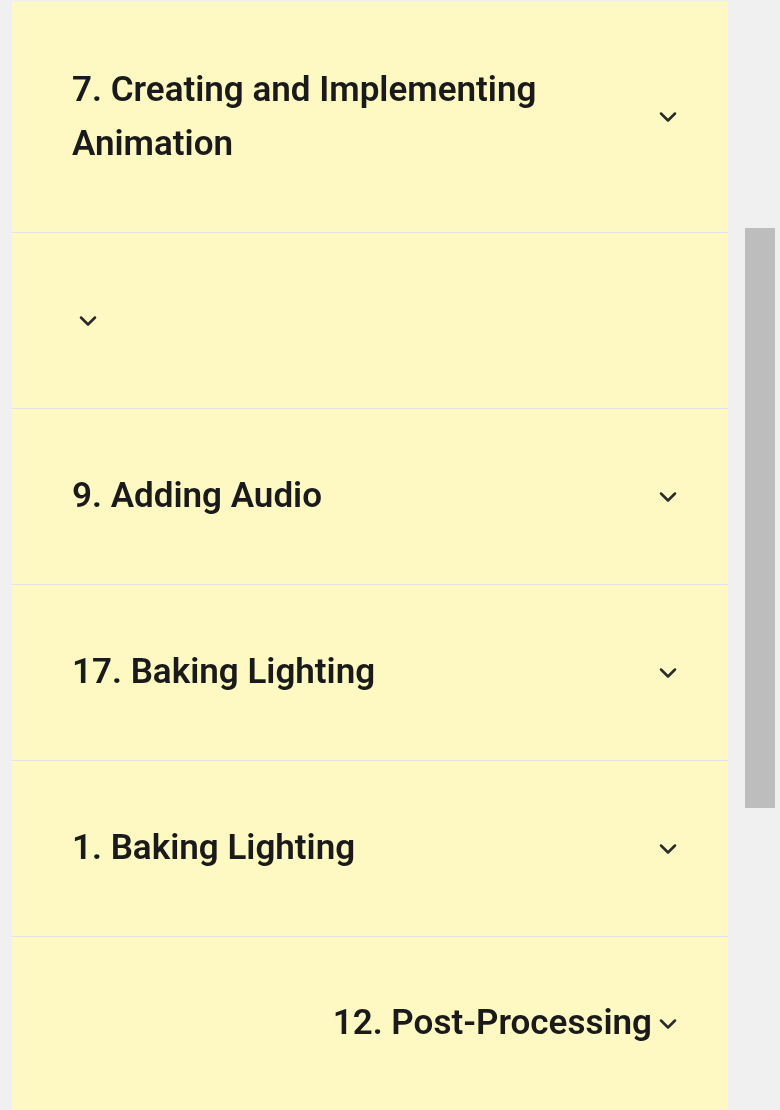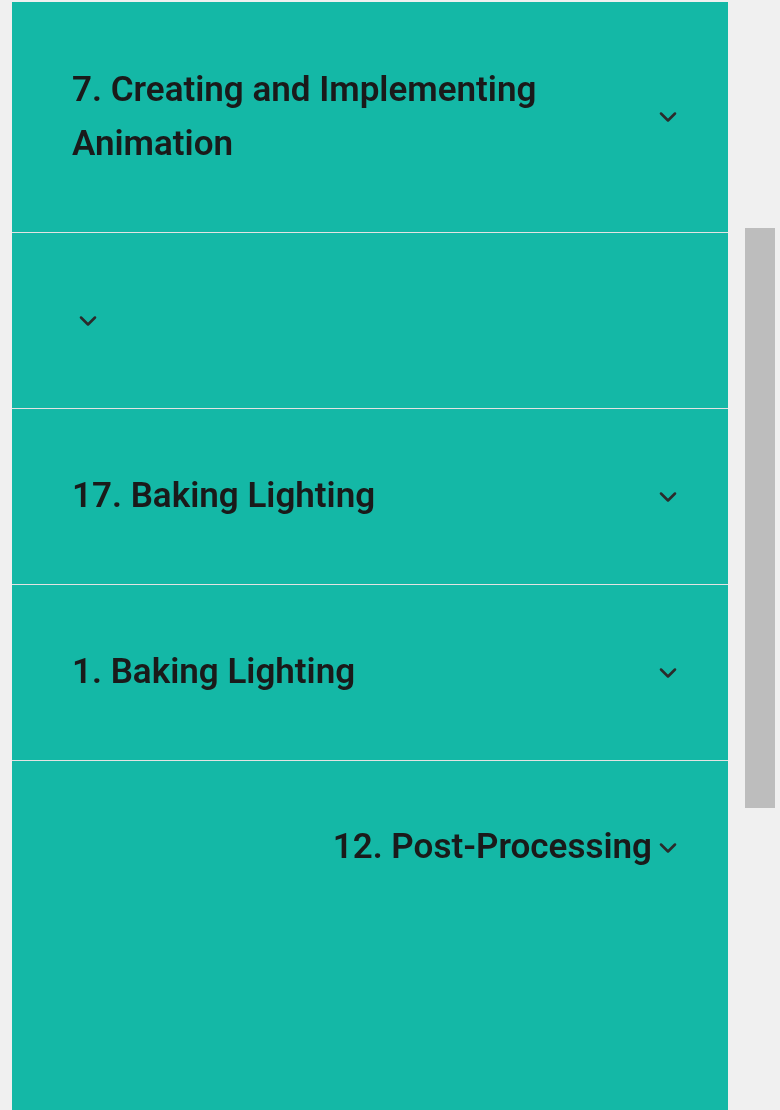--- a/index.html
+++ b/index.html
@@ -14,21 +14,21 @@
       height: 1110px;
       overflow: hidden;
       position: relative;
     }
     .content-area {
       position: absolute;
       left: 12px;
       top: 2px;
       width: 716px;
       height: 1108px;
-      background: #14b8a6;
+      background: #fef9c3;
       overflow: hidden;
     }
     .section {
       border-bottom: 1px solid #e3e3e3;
       display: flex;
       align-items: center;
       justify-content: space-between;
       padding-left: 60px;
       padding-right: 44px;
     }
@@ -102,20 +102,30 @@
   </div>
 
   <div class="section section-normal">
     <div class="chevron">
       <svg viewBox="0 0 24 24">
           <polyline points="6 9 12 15 18 9"></polyline>
         </svg>
     </div>
   </div>
 
+  <div class="section section-normal">
+    <div class="section-title">
+      <span>9</span>. <span>Adding Audio</span>
+    </div>
+    <div class="chevron">
+      <svg viewBox="0 0 24 24">
+          <polyline points="6 9 12 15 18 9"></polyline>
+        </svg>
+    </div>
+  </div>
 
   <div class="section section-normal">
     <div class="section-title">
       <span>17</span>. <span>Baking Lighting</span>
     </div>
     <div class="chevron">
       <svg viewBox="0 0 24 24">
           <polyline points="6 9 12 15 18 9"></polyline>
         </svg>
     </div>

